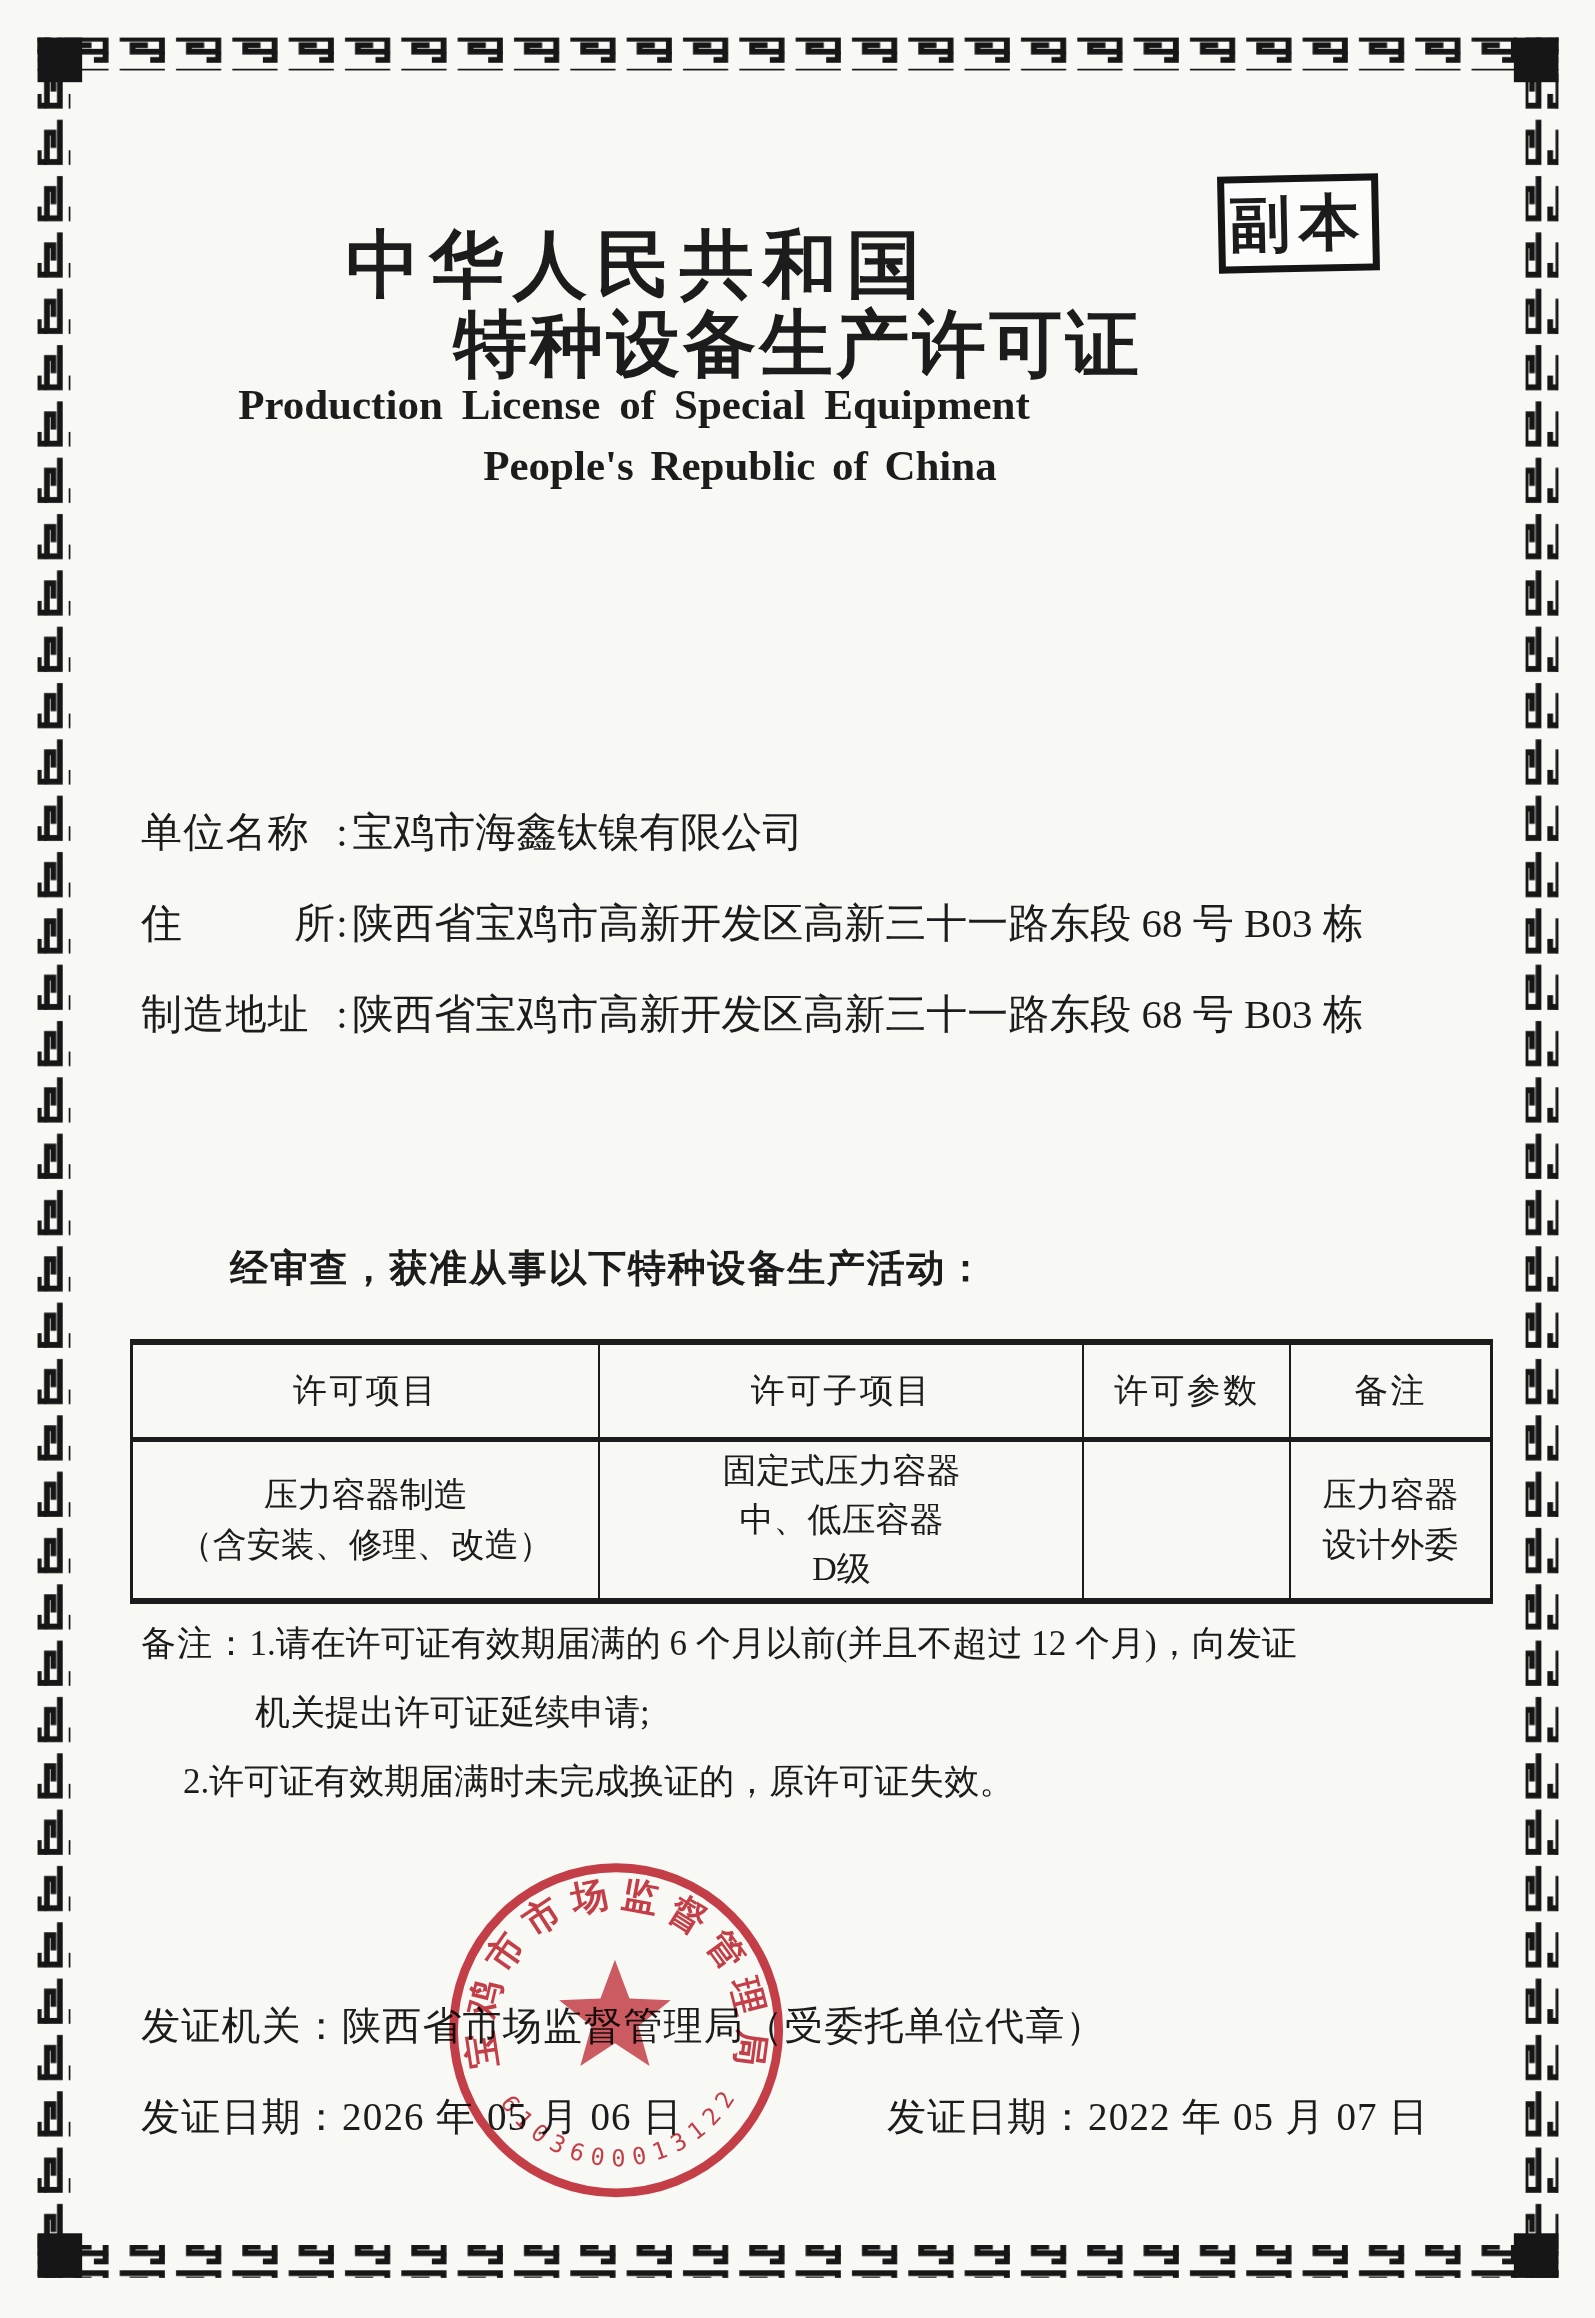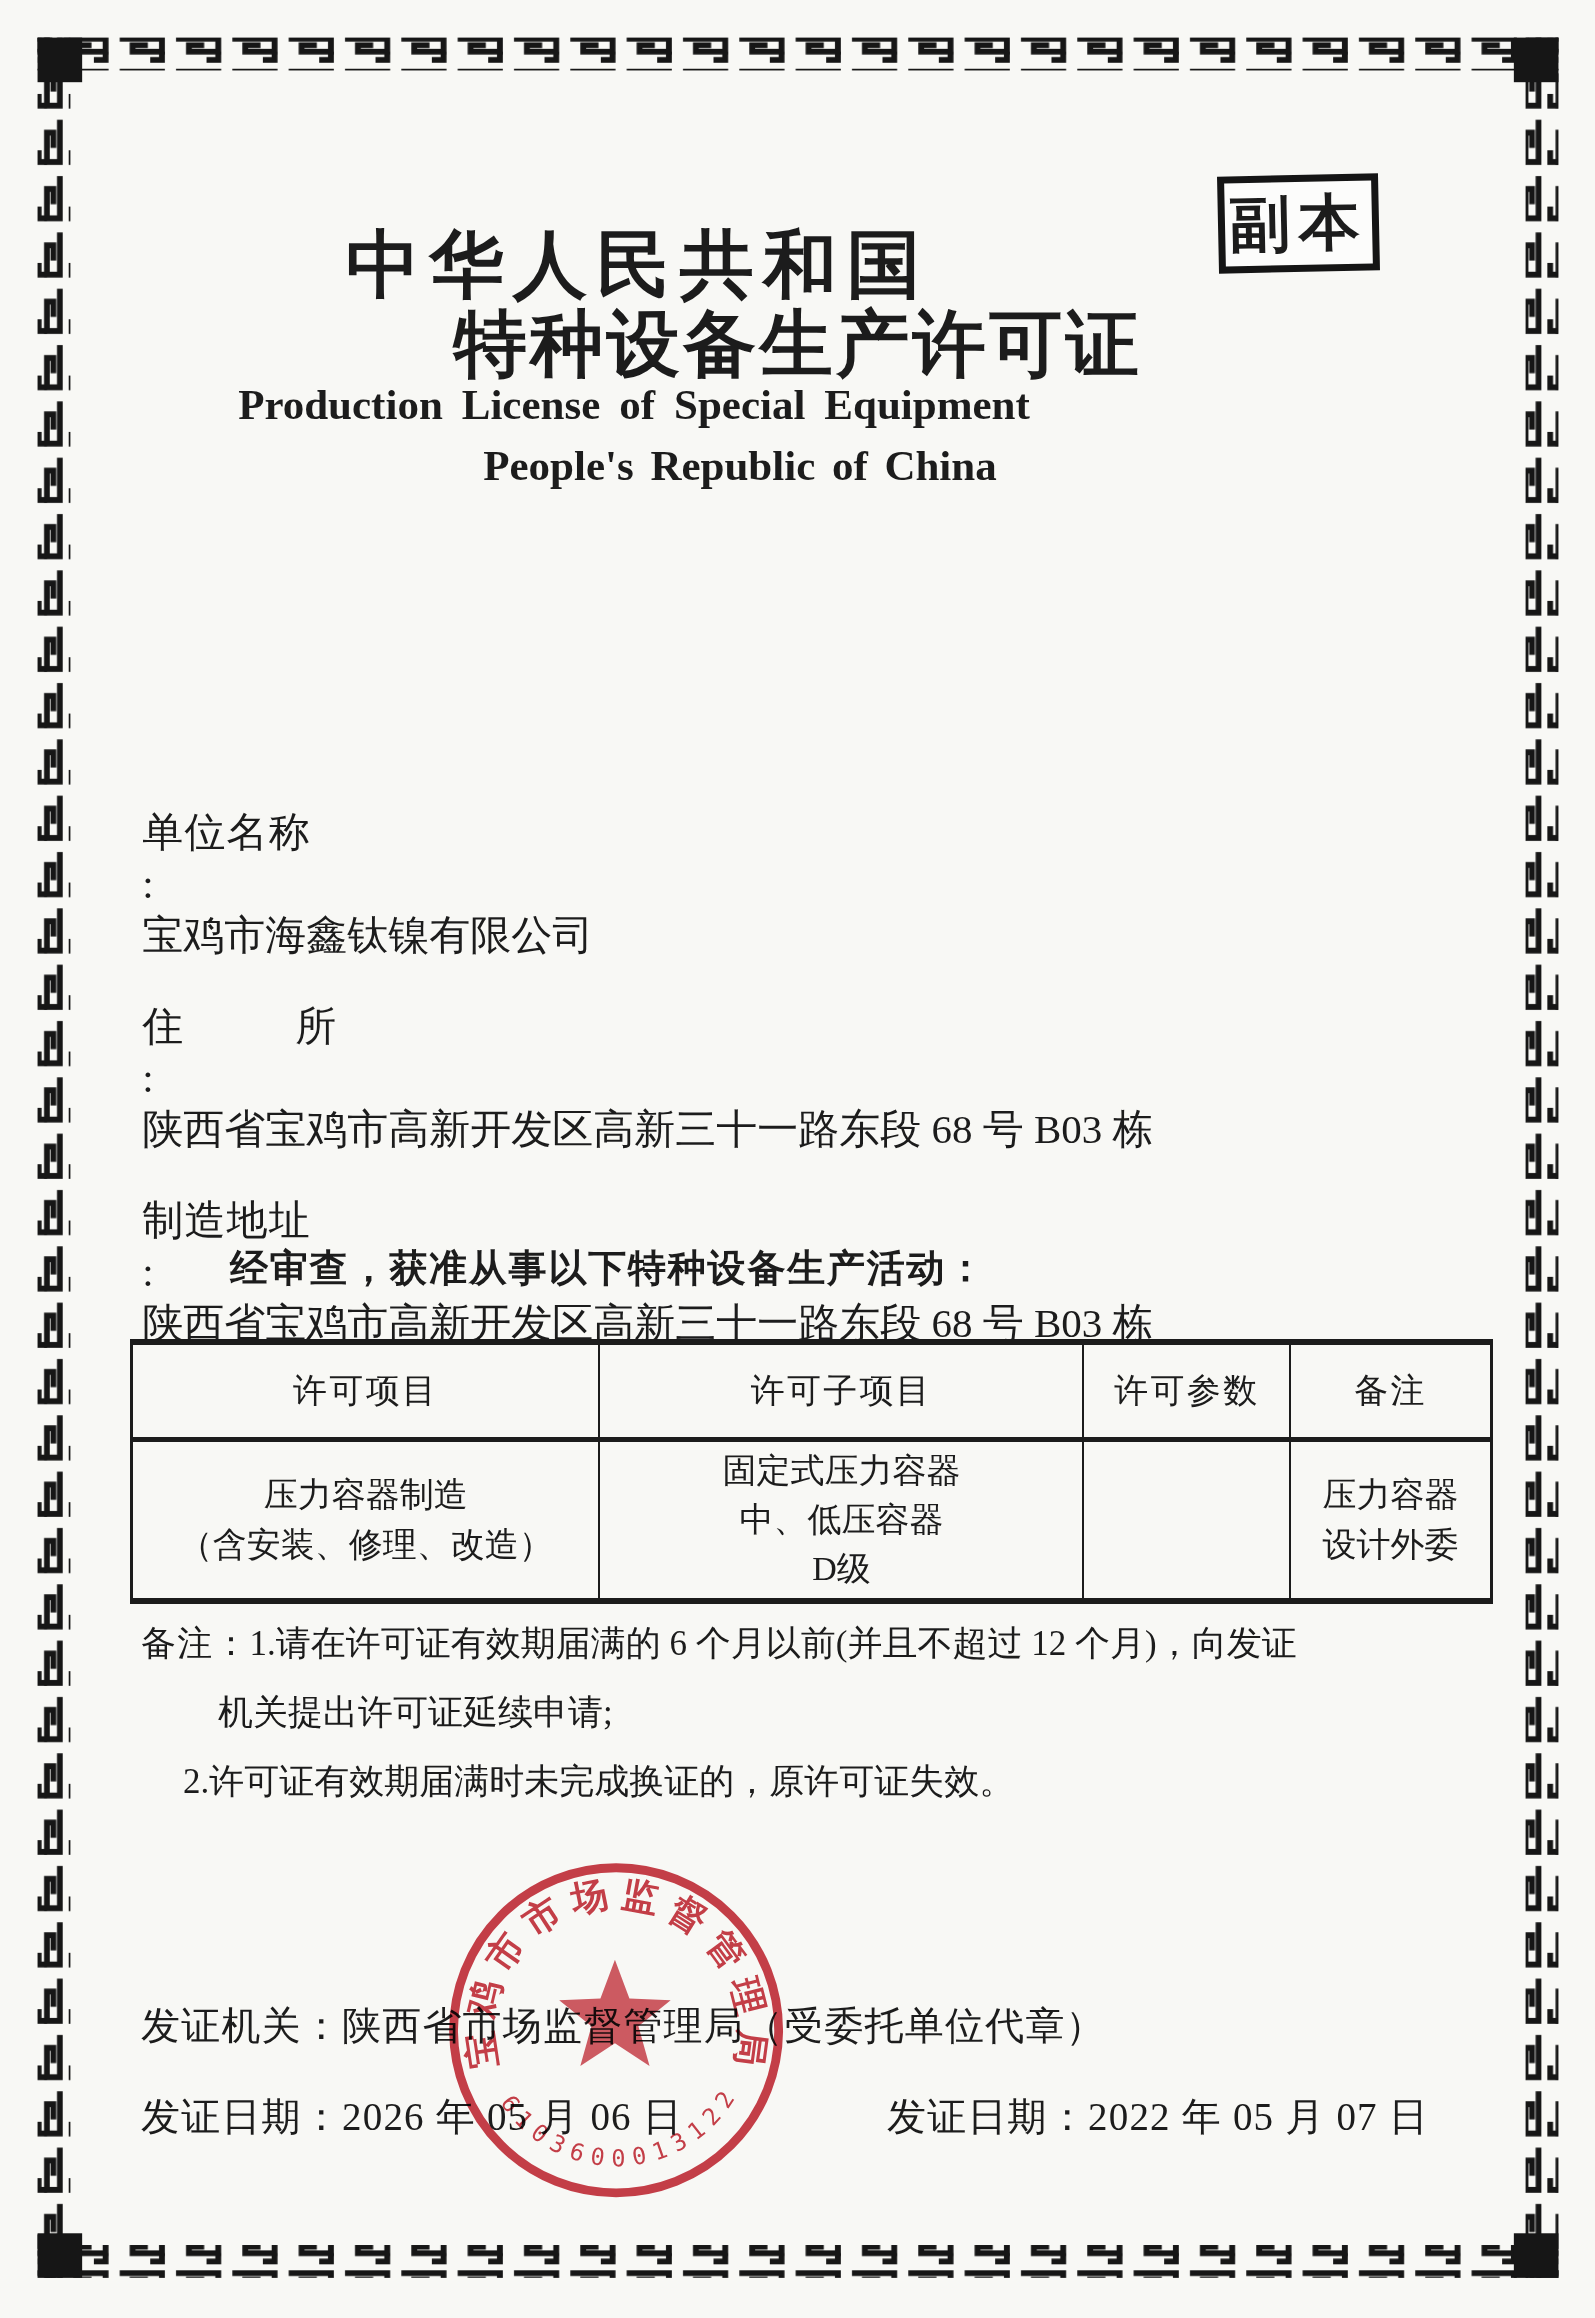--- a/index.html
+++ b/index.html
@@ -23,41 +23,41 @@
     font-size:43px;font-weight:700;word-spacing:5.9px;}
   .badge{
     top:175px;left:1218px;width:147px;height:83px;
     border:7.6px solid #151515;display:flex;align-items:center;justify-content:center;
     font-size:61px;font-weight:700;letter-spacing:8.2px;
     transform:rotate(-1.2deg);background:rgba(255,255,255,.55);
   }
   .license-no{top:554px;left:1021px;font-size:40px;letter-spacing:1.2px;}
   
   .info{top:805px;left:141px;font-size:41px;}
-  .info-row{display:flex;align-items:baseline;margin-bottom:36px;white-space:nowrap;flex-direction:column;}
+  .info-row{display:flex;align-items:baseline;margin-bottom:36px;white-space:nowrap;}
   .info-label{display:inline-flex;width:194px;justify-content:space-between;}
   .info-label.compact{justify-content:flex-start;letter-spacing:1.2px;}
   .info-colon{margin:0 4.7px 0 1.2px;}
   
   .intro{top:1243px;left:230px;font-size:38px;letter-spacing:1.8px;font-weight:700;}
   table.lic{
     position:absolute;top:1339px;left:130px;width:1363px;height:265px;
     border-collapse:collapse;table-layout:fixed;
     font-size:34px;text-align:center;
   }
   table.lic{border:3.5px solid #1c1c1c;border-top-width:6.5px;border-bottom-width:6.5px;}
   table.lic th,table.lic td{border:2.9px solid #1c1c1c;font-weight:400;padding:3.5px 4.7px;}
   table.lic thead tr{height:97px;}
   table.lic thead th{border-bottom-width:5.3px;letter-spacing:2.3px;}
   .cell-line{display:block;line-height:1.45;}
   
   .notes{top:1609px;left:141px;width:1338px;font-size:35px;line-height:69px;}
   .notes-row{display:flex;align-items:flex-start;}
   .notes-label{white-space:nowrap;letter-spacing:1.2px;}
-  .notes-line2{margin-left:77px;}
+  .notes-line2{margin-left:114px;}
   .notes-line3{margin-left:42px;margin-top:0px;}
   
   .authority{top:1999px;left:141px;font-size:39px;letter-spacing:1.2px;}
   .valid{top:2090px;left:141px;font-size:39px;letter-spacing:1.2px;}
   .issue{top:2090px;left:887px;font-size:39px;letter-spacing:1.2px;}
   
   .seal-svg{top:0;left:0;mix-blend-mode:multiply;pointer-events:none;}
   
   .border-svg{top:0;left:0;pointer-events:none;}
 </style>

